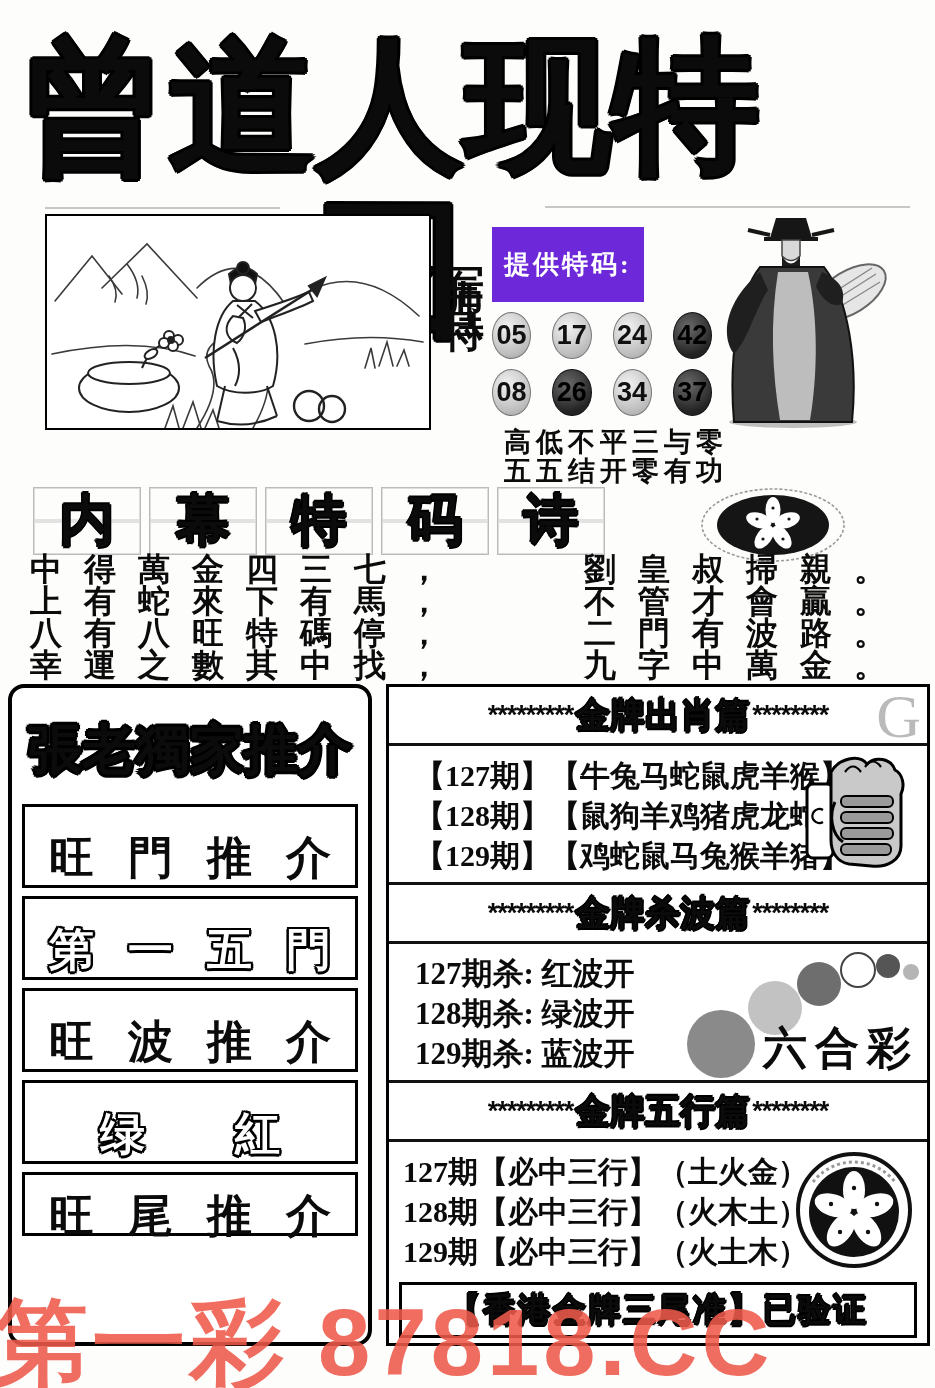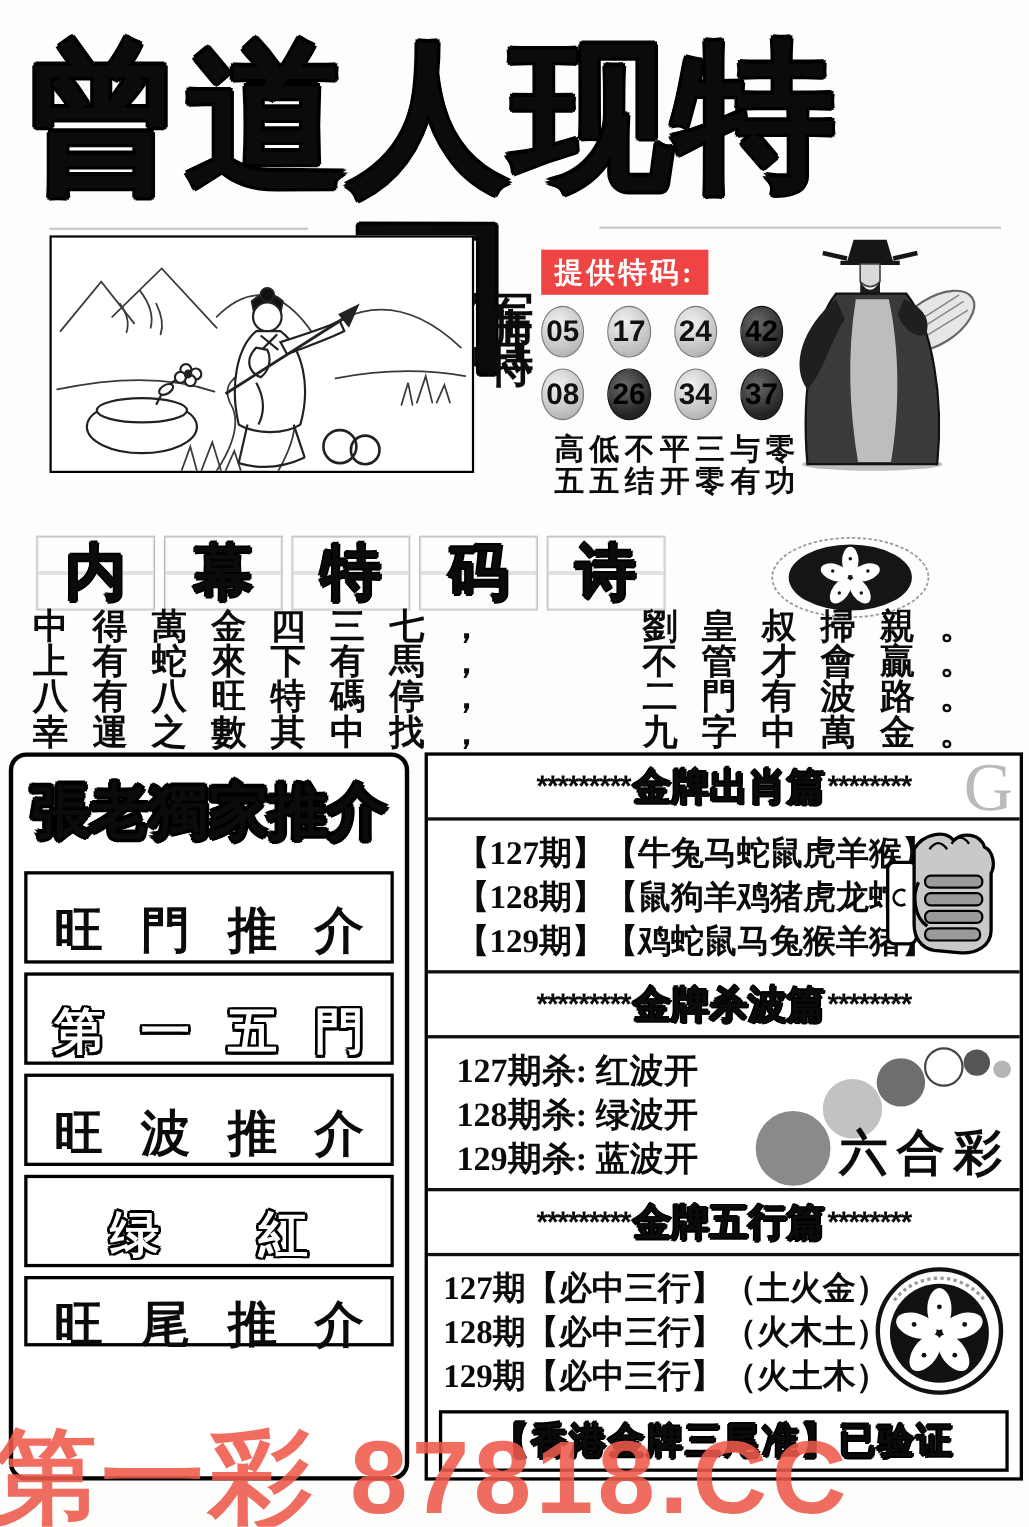--- a/index.html
+++ b/index.html
@@ -17,21 +17,21 @@
   }
 
   
   .main-title{top:26px;left:0;width:782px;text-align:center;font-size:146px;line-height:1.12;font-weight:900;letter-spacing:2px;}
   .scan-line{background:#9a9a9a;opacity:.55;height:2px;}
 
   
   .scene-frame{left:45px;top:214px;width:382px;height:212px;border:2px solid #000;background:#fff;}
   .vert-label{left:433px;top:234px;width:58px;height:204px;writing-mode:vertical-rl;font-size:42px;font-weight:700;letter-spacing:14px;text-align:left;}
   .codes{left:492px;top:227px;width:220px;}
-  .codes-title{display:inline-block;background:#ef4444;color:#fff;font-size:26px;font-weight:700;padding:3px 12px;letter-spacing:3px;}
+  .codes-title{display:inline-block;background:#6d28d9;color:#fff;font-size:26px;font-weight:700;padding:20px 12px;letter-spacing:3px;}
   .ball-row{display:flex;gap:21px;margin-top:10px;}
   .ball{width:47px;height:45px;border-radius:50%;display:flex;align-items:center;justify-content:center;
         font-size:27px;font-weight:900;font-family:"Liberation Sans",sans-serif;}
   .ball.light{background:radial-gradient(circle at 38% 32%,#f2f2f2,#bdbdbd 70%,#9e9e9e);border:1px solid #777;color:#111;}
   .ball.dark{background:radial-gradient(circle at 38% 32%,#6a6a6a,#232323 72%);border:1px solid #111;color:#000;}
   .slogans{margin-top:12px;font-size:27px;font-weight:700;letter-spacing:5px;line-height:29px;white-space:nowrap;margin-left:12px;}
   .statue{left:690px;top:212px;width:205px;height:218px;}
 
   
   .poem-title-row{left:33px;top:487px;display:flex;gap:8px;}
@@ -40,21 +40,21 @@
     background:linear-gradient(to bottom,transparent 47%,#e2e2e2 47%,#e2e2e2 53%,transparent 53%);
     font-size:55px;font-weight:900;}
   .poem-emblem{left:698px;top:486px;width:150px;height:78px;}
   .poem-lines{left:30px;top:554px;width:878px;}
   .poem-line{display:flex;justify-content:space-between;height:32px;align-items:center;font-size:32px;font-weight:700;}
   .poem-line .pl{letter-spacing:22px;white-space:nowrap;}
   .poem-line .pr{letter-spacing:22px;white-space:nowrap;}
 
   
   .left-panel{left:8px;top:684px;width:364px;height:662px;border:4px solid #000;border-radius:16px;
-    box-sizing:border-box;padding:4px 8px;background:#fff;}
+    box-sizing:border-box;padding:16px 8px;background:#fff;}
   .lp-header{font-size:54px;font-weight:900;text-align:center;height:92px;line-height:92px;white-space:nowrap;}
   .lp-box{border:3px solid #000;box-sizing:border-box;height:84px;margin:8px 2px;display:flex;align-items:center;justify-content:center;font-weight:900;}
   .lp-box:last-child{height:64px;}
   .lp-label{font-size:45px;letter-spacing:34px;margin-right:-34px;white-space:nowrap;margin-top:24px;}
   .lp-label.two{letter-spacing:90px;margin-right:-90px;}
   .lp-label.digits{font-size:50px;letter-spacing:9px;margin-right:-9px;font-family:"Liberation Sans",sans-serif;}
 
   
   .right-panel{left:386px;top:684px;width:544px;height:662px;border:3px solid #000;box-sizing:border-box;background:#fff;}
   .sec-header{height:56px;display:flex;align-items:center;justify-content:center;border-bottom:3px solid #111;position:relative;}

